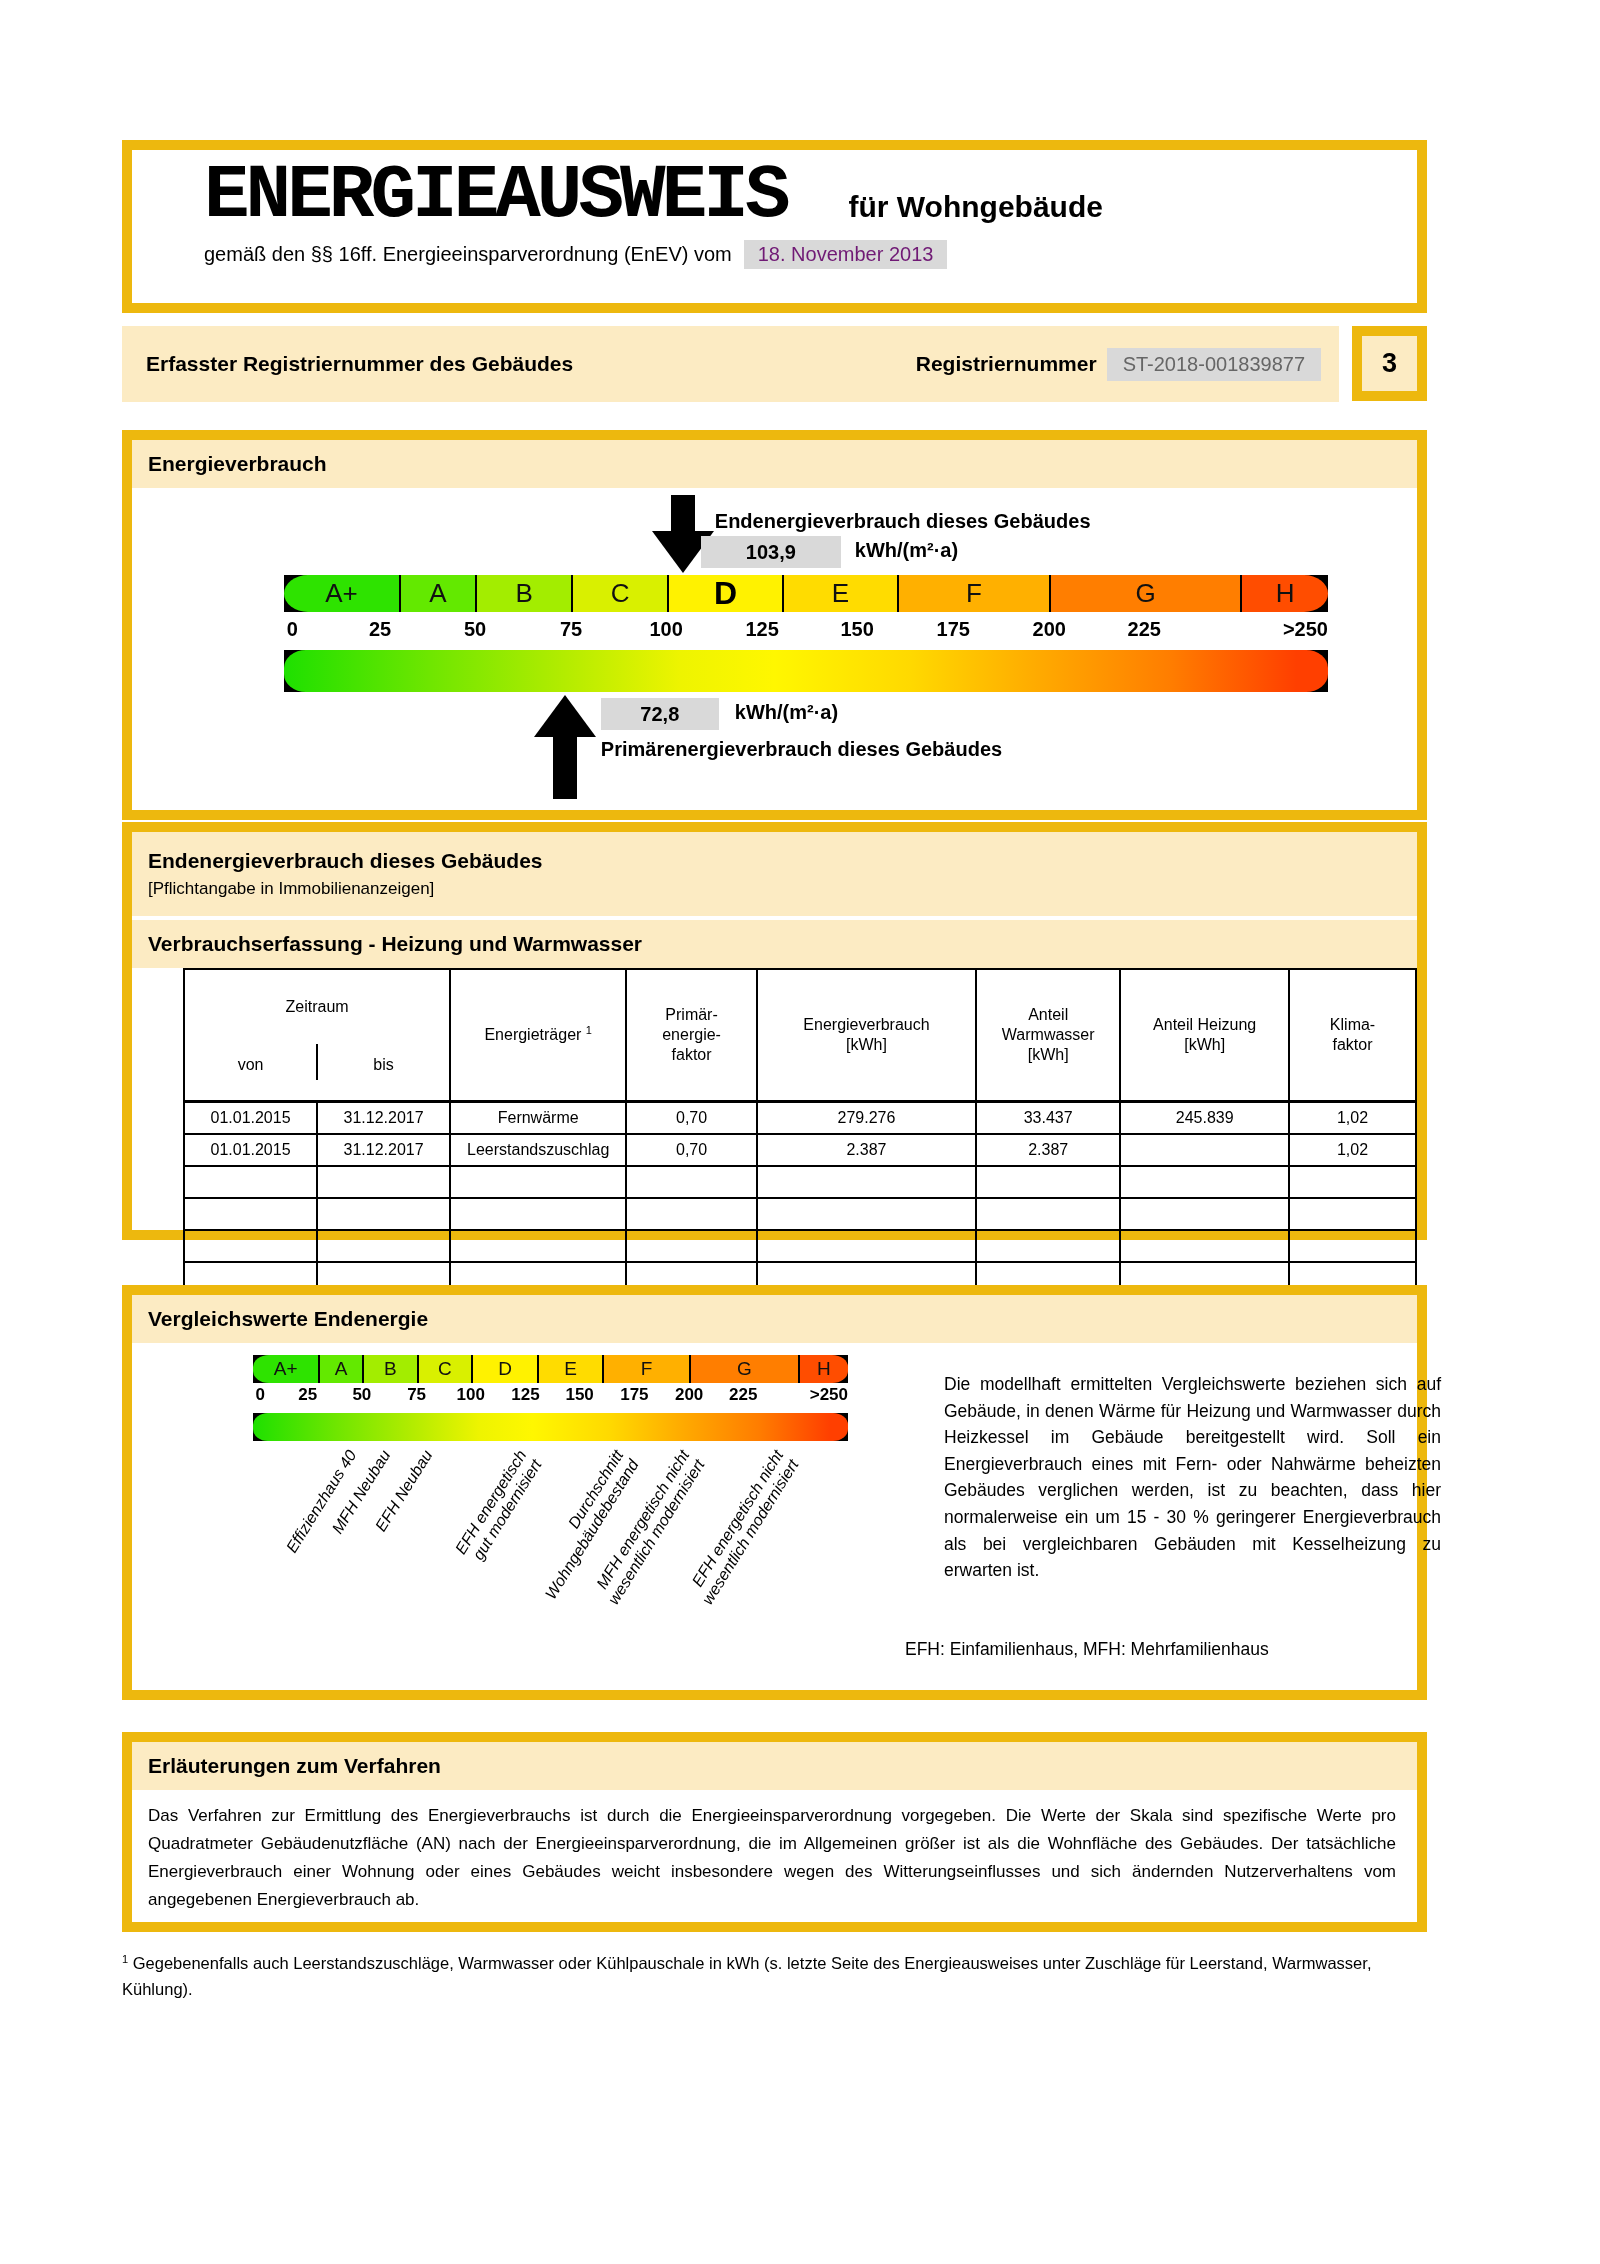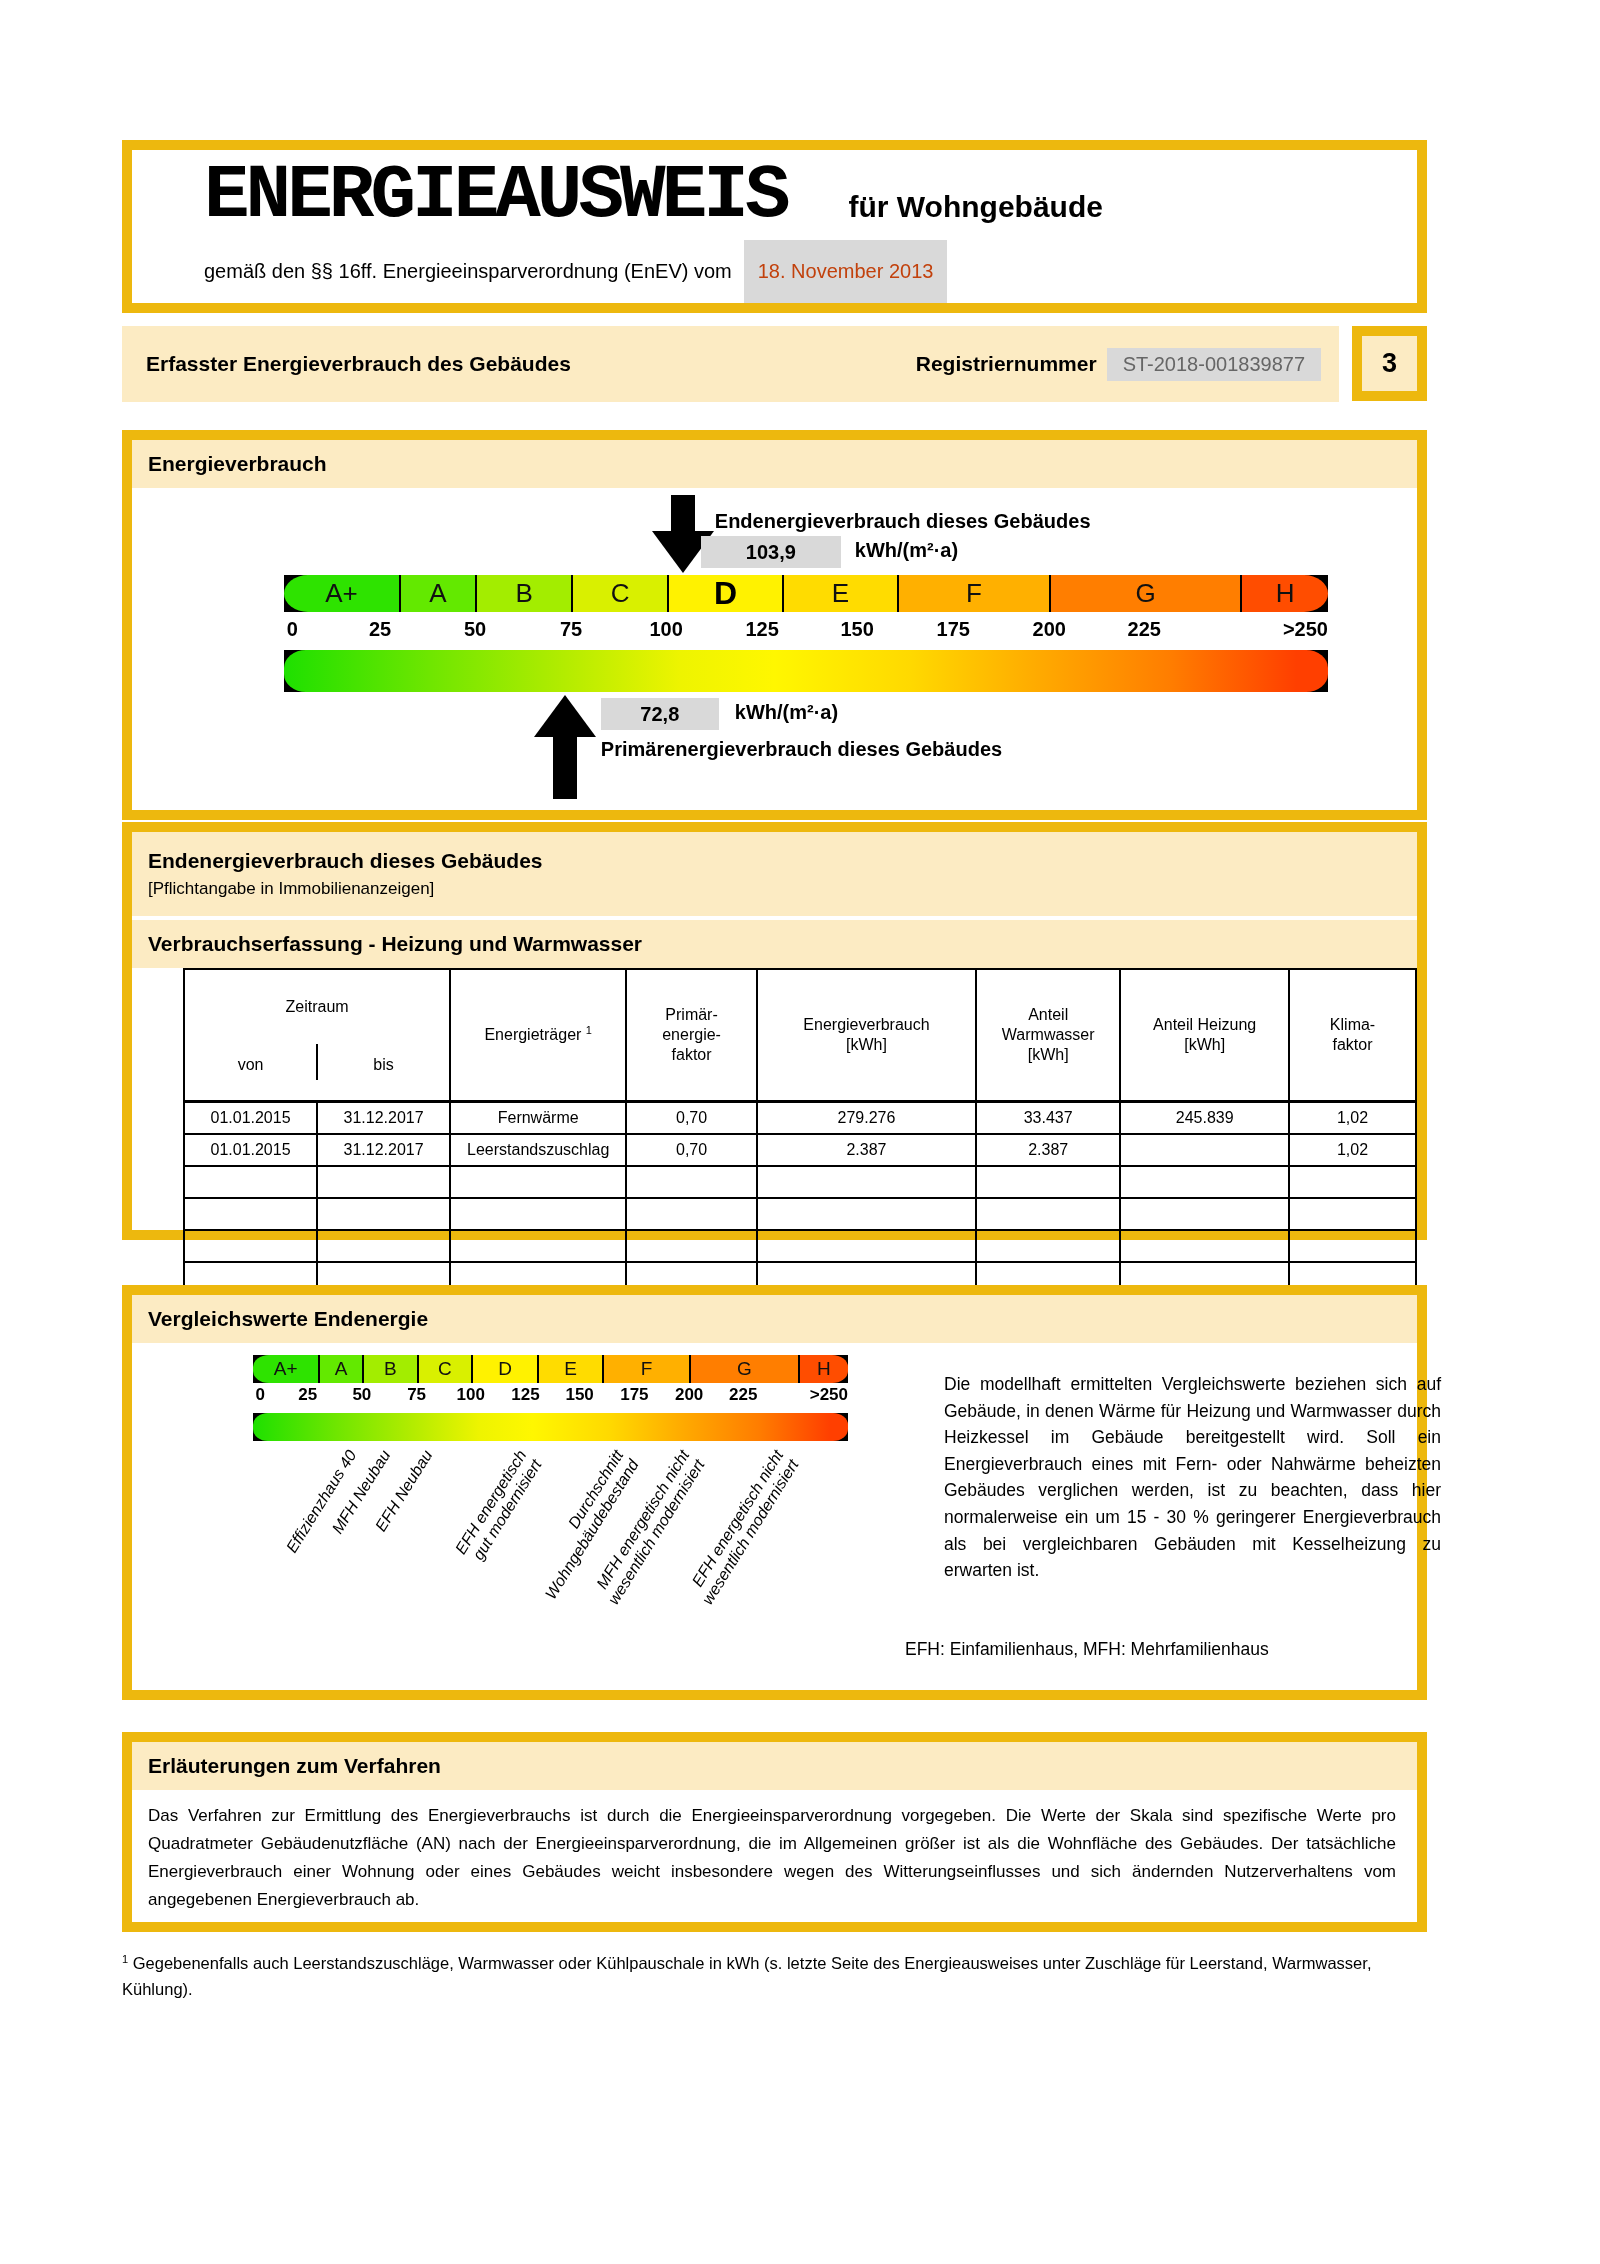--- a/index.html
+++ b/index.html
@@ -13,21 +13,21 @@
   .gold-box{position:absolute; left:0; width:1305px; border:10px solid var(--gold); background:#fff;}
   .cream{background:var(--cream);}
   .graybox{background:var(--gray); display:inline-block;}
 
   
   .hdr-box{top:0; height:173px; padding:10px 20px 10px 72px;}
   .title-row{display:flex; align-items:flex-end;}
   .main-title{font-size:76px; font-weight:bold; letter-spacing:-4px; line-height:0.95; white-space:nowrap;font-family:Liberation Mono, monospace;}
   .for-title{font-size:30px; font-weight:bold; margin-left:62px; padding-bottom:8px; white-space:nowrap;}
   .law-row{margin-top:8px; font-size:20px; display:flex; align-items:center;}
-  .law-date{margin-left:12px; padding:20px 14px; font-size:20px; color:#c2410c;}
+  .law-date{margin-left:12px; padding:3px 14px; font-size:20px; color:#701a75;}
 
   
   .reg-row{position:absolute; top:186px; left:0; width:1305px; height:76px; display:flex;}
   .reg-band{flex:1; margin-right:13px; display:flex; align-items:center; justify-content:space-between;
     padding:0 18px 0 24px;}
   .reg-title{font-size:21px; font-weight:bold;}
   .reg-right{display:flex; align-items:center;}
   .reg-label{font-size:21px; font-weight:bold; margin-right:10px;}
   .reg-value{padding:5px 16px; font-size:20px; color:#666;}
   .page-box{width:75px; height:75px; border:10px solid var(--gold); background:var(--cream);
@@ -134,21 +134,21 @@
       <div class="for-title">für Wohngebäude</div>
     </div>
     <div class="law-row">
       <span>gemäß den §§ 16ff. Energieeinsparverordnung (EnEV) vom</span>
       <span class="graybox law-date">18. November 2013</span>
     </div>
   </div>
 
   <div class="reg-row">
     <div class="reg-band cream">
-      <div class="reg-title">Erfasster Energieverbrauch des Gebäudes</div>
+      <div class="reg-title">Erfasster Registriernummer des Gebäudes</div>
       <div class="reg-right">
         <span class="reg-label">Registriernummer</span>
         <span class="graybox reg-value">ST-2018-001839877</span>
       </div>
     </div>
     <div class="page-box">3</div>
   </div>
 
   <div class="gold-box box1">
     <div class="sec-head cream">Energieverbrauch</div>

